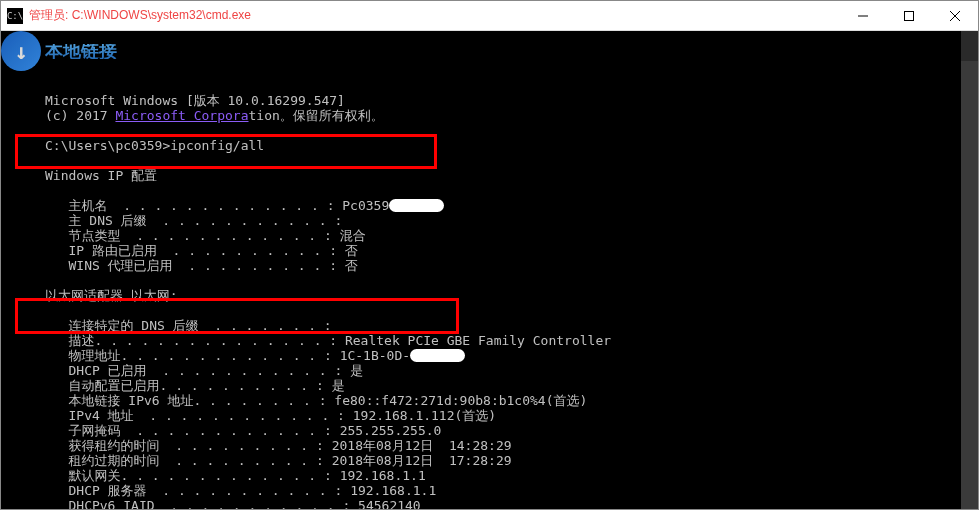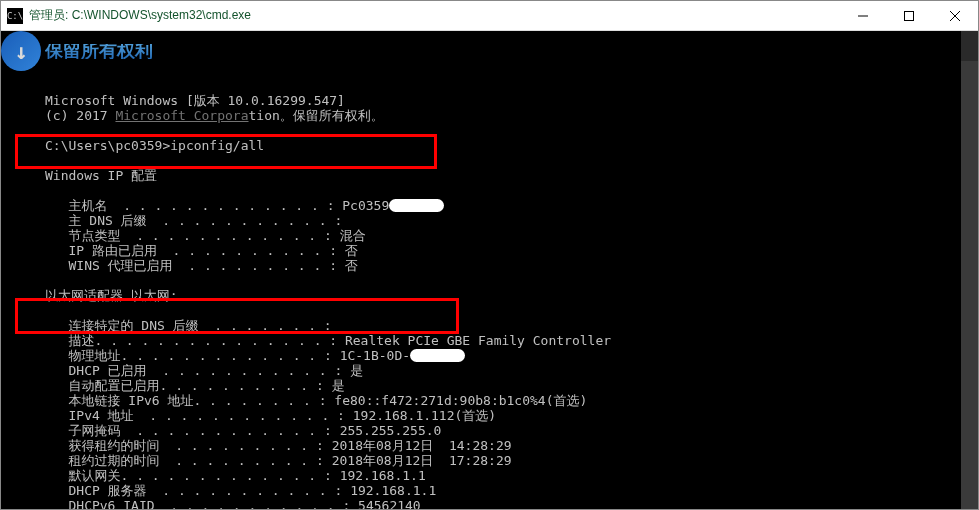--- a/index.html
+++ b/index.html
@@ -26,21 +26,21 @@
   display: flex;
   align-items: center;
   justify-content: center;
   font-size: 9px;
   color: #ccc;
   font-family: monospace;
 }
 .titlebar-title {
   flex: 1;
   font-size: 12px;
-  color: #14532d;
+  color: #ef4444;
   font-family: "Microsoft YaHei", sans-serif;
 }
 .win-controls {
   display: flex;
   height: 100%;
 }
 .win-btn {
   width: 46px;
   height: 100%;
   display: flex;
@@ -116,21 +116,21 @@
   display: inline-block;
   width: 55px;
   height: 13px;
   background: #fff;
   border-radius: 7px;
   vertical-align: middle;
   position: relative;
   top: -1px;
 }
 .line { display: block; height: 15px; margin-left: 40px; }
-.link { color: #737373; text-decoration: underline; }
+.link { color: #8b5cf6; text-decoration: underline; }
 </style>
 </head>
 <body>
 
 <div class="titlebar">
   <div class="titlebar-icon">C:\</div>
   <div class="titlebar-title">管理员: C:\WINDOWS\system32\cmd.exe</div>
   <div class="win-controls">
     <div class="win-btn">
       <svg width="10" height="10" viewBox="0 0 10 10">
@@ -147,21 +147,21 @@
           <line x1="0" y1="0" x2="10" y2="10" stroke="#000" stroke-width="1"></line>
           <line x1="10" y1="0" x2="0" y2="10" stroke="#000" stroke-width="1"></line>
         </svg>
     </div>
   </div>
 </div>
 
 <div class="terminal">
   <div class="watermark">
     <div class="watermark-icon">↓</div>
-    <div class="watermark-text">保留所有权利</div>
+    <div class="watermark-text">本地链接</div>
   </div>
 
   <span class="line">Microsoft Windows [版本 10.0.16299.547]</span><span class="line"><span>(c) 2017 </span><span class="link">Microsoft Corpora</span><span>tion。保留所有权利。</span></span><span class="line"></span><span class="line"><span>C:\Users\pc0359&gt;</span><span>ipconfig/all</span></span><span class="line"></span><span class="line">Windows IP 配置</span><span class="line"></span><span class="line">   <span>主机名 </span><span> . . . . . . . . . . . . . : </span><span>Pc0359</span><span class="redact"></span></span><span class="line">   <span>主 DNS 后缀</span><span>  . . . . . . . . . . . :</span><span></span></span><span class="line">   <span>节点类型 </span><span> . . . . . . . . . . . . : </span><span>混合</span></span><span class="line">   <span>IP 路由已启用</span><span>  . . . . . . . . . . : </span><span>否</span></span><span class="line">   <span>WINS 代理已启用</span><span>  . . . . . . . . . : </span><span>否</span></span><span class="line"></span><span class="line">以太网适配器 以太网:</span><span class="line"></span><span class="line">   <span>连接特定的 DNS 后缀</span><span>  . . . . . . . :</span><span></span></span><span class="line">   <span>描述</span><span>. . . . . . . . . . . . . . . : </span><span>Realtek PCIe GBE Family Controller</span></span><span class="line">   <span>物理地址</span><span>. . . . . . . . . . . . . : </span><span>1C-1B-0D-</span><span class="redact"></span></span><span class="line">   <span>DHCP 已启用</span><span>  . . . . . . . . . . . : </span><span>是</span></span><span class="line">   <span>自动配置已启用</span><span>. . . . . . . . . . : </span><span>是</span></span><span class="line">   <span>本地链接 IPv6 地址</span><span>. . . . . . . . : </span><span>fe80::f472:271d:90b8:b1c0%4(首选)</span></span><span class="line">   <span>IPv4 地址</span><span>  . . . . . . . . . . . . : </span><span>192.168.1.112(首选)</span></span><span class="line">   <span>子网掩码 </span><span> . . . . . . . . . . . . : </span><span>255.255.255.0</span></span><span class="line">   <span>获得租约的时间 </span><span> . . . . . . . . . : </span><span>2018年08月12日  14:28:29</span></span><span class="line">   <span>租约过期的时间 </span><span> . . . . . . . . . : </span><span>2018年08月12日  17:28:29</span></span><span class="line">   <span>默认网关</span><span>. . . . . . . . . . . . . : </span><span>192.168.1.1</span></span><span class="line">   <span>DHCP 服务器</span><span>  . . . . . . . . . . . : </span><span>192.168.1.1</span></span><span class="line">   <span>DHCPv6 IAID</span><span>  . . . . . . . . . . . : </span><span>54562140</span></span>
 
   <div class="highlight-box" id="hb1" style="top: 103px; left: 14px; width: 422px; height: 35px;"></div>
   <div class="highlight-box" id="hb2" style="top: 267px; left: 14px; width: 444px; height: 36px;"></div>
 
   <div class="scrollbar">
     <div class="scrollbar-thumb"></div>
   </div>

